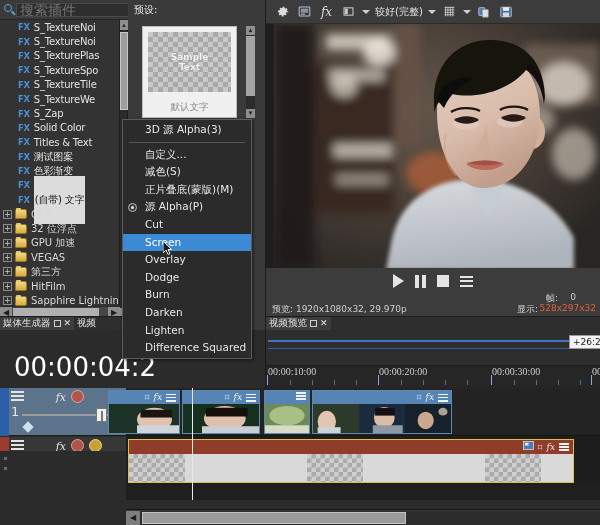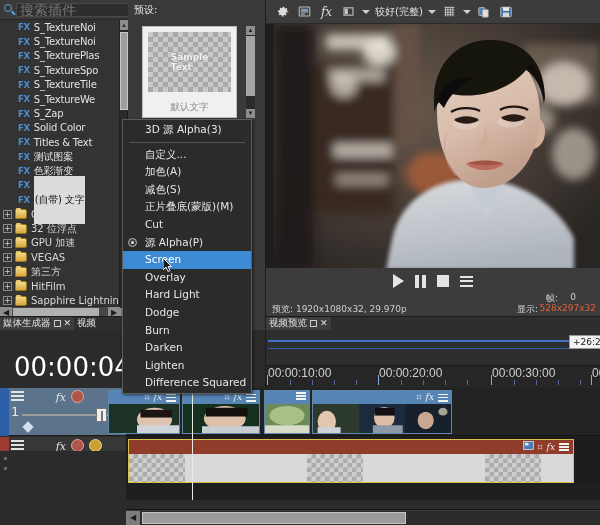--- a/index.html
+++ b/index.html
@@ -125,21 +125,21 @@
   }
   .preset-thumb {
     width: 83px; height: 60px; margin-top: 5px; position: relative;
     background-image:
       linear-gradient(45deg, #a9a9a9 25%, transparent 25%, transparent 75%, #a9a9a9 75%),
       linear-gradient(45deg, #a9a9a9 25%, #c9c9c9 25%, #c9c9c9 75%, #a9a9a9 75%);
     background-size: 10px 10px; background-position: 0 0, 5px 5px;
     display:flex; align-items:center; justify-content:center;
   }
   .preset-thumb .sample {
-    color: #f2f2f2; font-size: 9px; font-weight: bold; text-align: left;
+    color: #f2f2f2; font-size: 9px; font-weight: bold; text-align: center;
     line-height: 10px; text-shadow: 0 0 1px #888;
     font-family: "DejaVu Sans", sans-serif;
   }
   .preset-caption {
     margin-top: 9px; font-size: 9.5px; color: #8a8a8a;
     font-family: "DejaVu Sans", sans-serif;
   }
   .preset-scroll {
     position: absolute; right: 10px; top: 26px; width: 9px; height: 92px;
     background: #2b2b2b;
@@ -251,21 +251,21 @@
   }
   .ruler-top { position:absolute; left:0; top:0; width:334px; height:36px; background:#2e2e2e; border-bottom:1px solid #1c1c1c; }
   .sel-line { position:absolute; left:2px; top:10px; width:302px; height:2px; background:#3f72c4; }
   .sel-line2 { position:absolute; left:2px; top:18px; width:302px; height:1px; background:#2f5fa8; }
   .sel-badge {
     position:absolute; left:303px; top:5px; background:#f2f2f2; color:#1a1a1a;
     font-size:9px; padding:0 3px; border:1px solid #999; line-height:12px;
     font-family:"DejaVu Sans", sans-serif;
   }
   .ruler-ticks { position:absolute; left:0; top:36px; width:334px; height:22px; background:#262626; }
-  .rtick { position:absolute; top:0; font-size:12px; color:#cfcfcf; font-family:Liberation Sans, sans-serif; }
+  .rtick { position:absolute; top:0; font-size:10px; color:#cfcfcf; font-family:Liberation Serif, serif; }
   .rtick:before { content:''; position:absolute; left:-1px; top:9px; width:1px; height:10px; background:#8aa9d8; }
   .minor { position:absolute; top:14px; width:1px; height:5px; background:#4f6a96; }
 
   
   .track-headers { position:absolute; left:0; top:388px; width:126px; height:100px; }
   .trk-head {
     position:absolute; left:0; width:126px; height:48px; border-bottom:1px solid #1c1c1c;
   }
   .trk-head.t1 { top:0; background:#5b748c; }
   .trk-head.t2 { top:49px; background:#373737; }
@@ -487,46 +487,40 @@
 
   <div class="ctx-menu">
     <div class="ctx-item">
       <span>3D 源 Alpha(3)</span>
     </div>
     <div class="ctx-sep"></div>
     <div class="ctx-item">
       <span>自定义...</span>
     </div>
     <div class="ctx-item">
-      <span>加色(A)</span>
-    </div>
-    <div class="ctx-item">
       <span>减色(S)</span>
     </div>
     <div class="ctx-item">
       <span>正片叠底(蒙版)(M)</span>
-    </div>
-    <div class="ctx-item">
-      <span>Cut</span>
     </div>
     <div class="ctx-item">
       <span class="ctx-radio"></span>
       <span>源 Alpha(P)</span>
+    </div>
+    <div class="ctx-item">
+      <span>Cut</span>
     </div>
     <div class="ctx-item highlight">
       <span>Screen</span>
       <svg class="cursor-arrow" viewBox="0 0 9 14">
         <polygon points="0,0 0,12 3,9 5,13.5 7,12.5 5,8.5 8.5,8.5" fill="#1a1a1a" stroke="#ffffff" stroke-width="0.9"></polygon>
       </svg>
     </div>
     <div class="ctx-item">
       <span>Overlay</span>
-    </div>
-    <div class="ctx-item">
-      <span>Hard Light</span>
     </div>
     <div class="ctx-item">
       <span>Dodge</span>
     </div>
     <div class="ctx-item">
       <span>Burn</span>
     </div>
     <div class="ctx-item">
       <span>Darken</span>
     </div>

